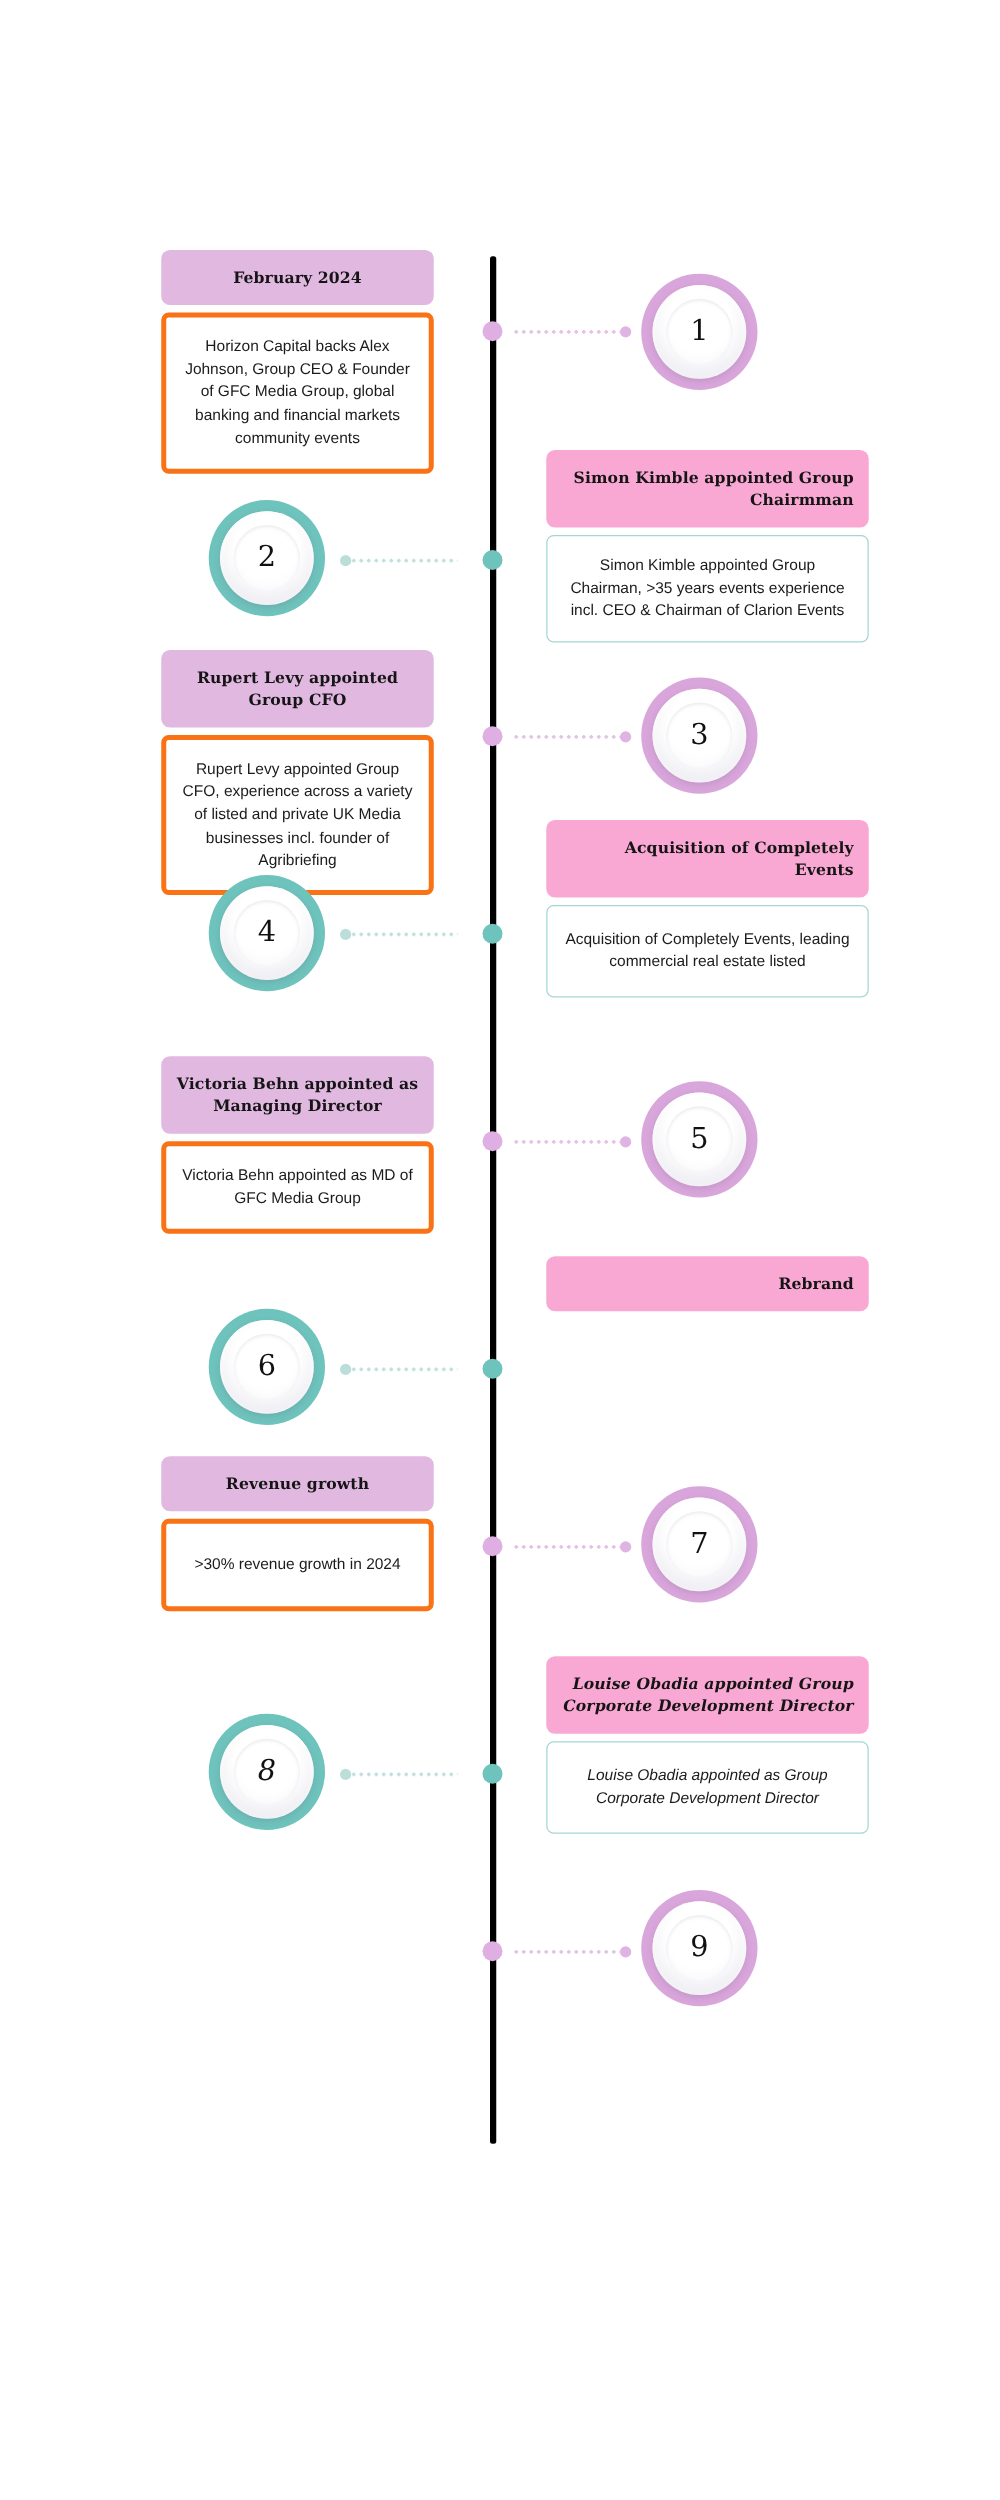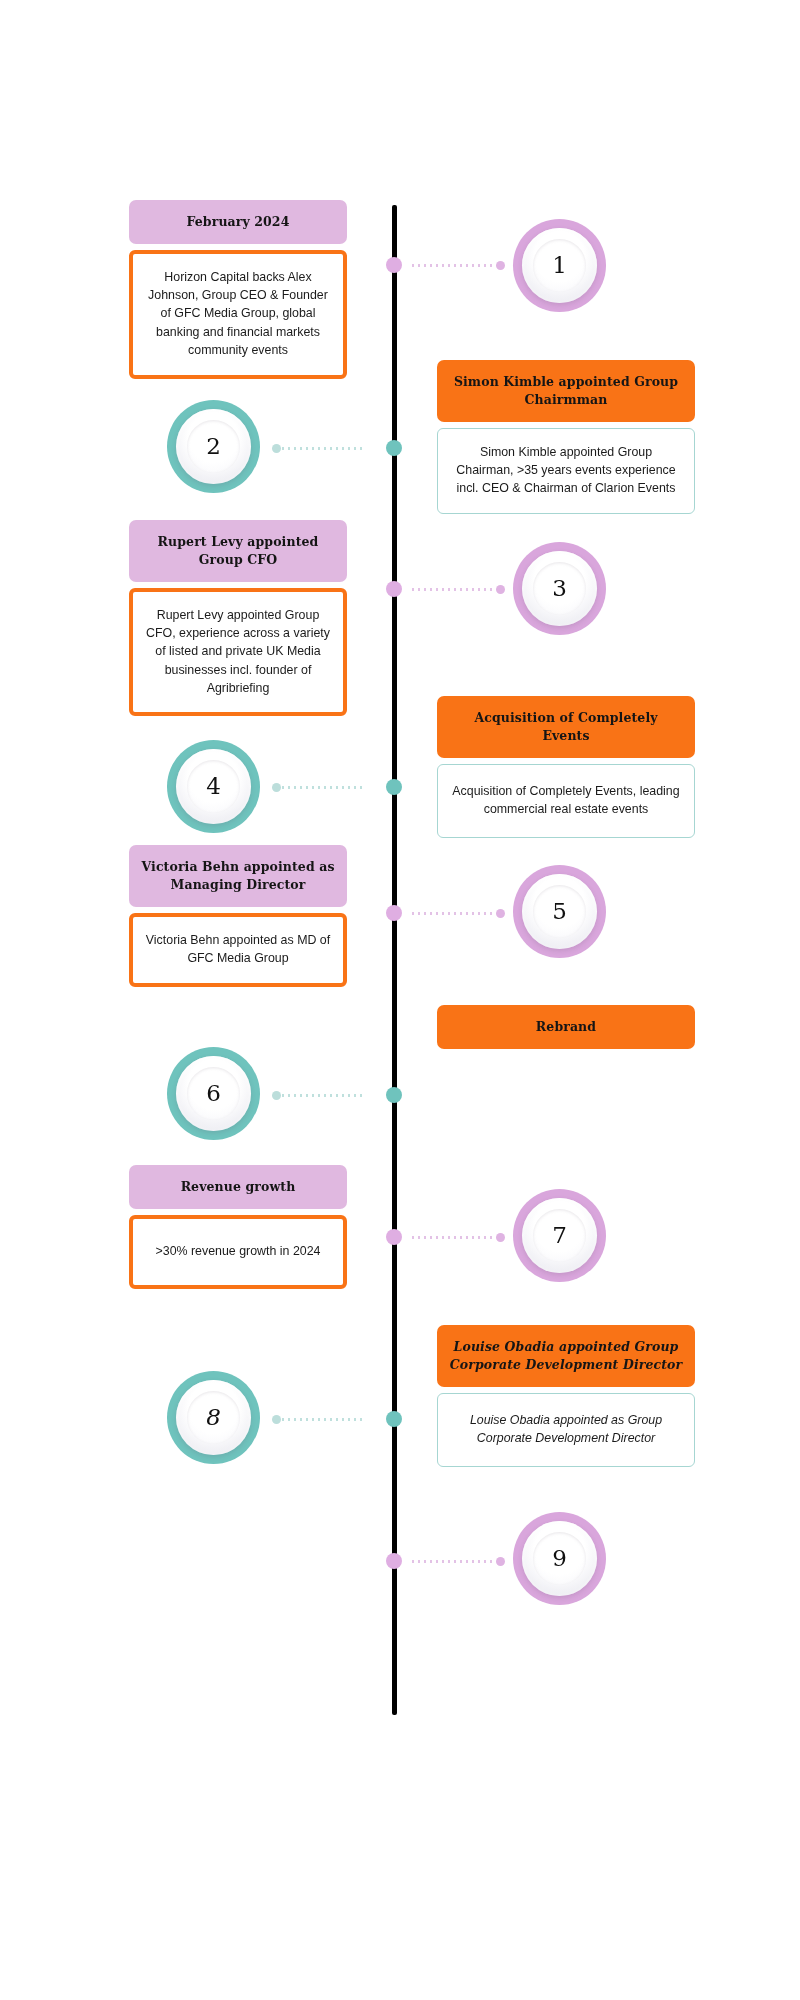--- a/index.html
+++ b/index.html
@@ -51,21 +51,21 @@
     padding: 13px 12px;
     text-align: center;
     font-family: "DejaVu Serif", "Liberation Serif", serif;
     font-weight: bold;
     font-size: 12.5px;
     line-height: 1.42;
     color: #151515;
     letter-spacing: 0.1px;
   }
   .card-header.mauve { background: #e0b8e0; }
-  .card-header.teal  { background: #f97316; }
+  .card-header.teal  { background: #f9a8d4; text-align: right; }
 
   .card-body {
     margin-top: 6px;
     background: #ffffff;
     border-radius: 6px;
     padding: 14px 12px 15px;
     text-align: center;
     font-size: 12.4px;
     line-height: 1.48;
     color: #1b1b1b;
@@ -209,25 +209,25 @@
         <div class="medallion right mauve" style="top: 22px;">
           <div class="ring"></div>
           <div class="disc"></div>
           <div class="inner"></div>
           <div class="num">3</div>
         </div>
         <div class="hub mauve at-spine-right" style="top: 61px;"></div>
         <div class="dots mauve to-right" style="top: 68px;"></div>
         <div class="endcap mauve right-side" style="top: 65px;"></div>
       </div>
-      <div class="row" style="top: 696px;">
+      <div class="row" style="top: 656px;">
         <div class="card right">
           <div class="card-header teal">Acquisition of Completely Events</div>
           <div class="card-body teal">
-            <span>Acquisition of Completely Events, leading commercial real estate events</span>
+            <span>Acquisition of Completely Events, leading commercial real estate listed</span>
           </div>
         </div>
         <div class="medallion left teal" style="top: 44px;">
           <div class="ring"></div>
           <div class="disc"></div>
           <div class="inner"></div>
           <div class="num">4</div>
         </div>
         <div class="hub teal at-spine-left" style="top: 83px;"></div>
         <div class="dots teal to-left" style="top: 90px;"></div>

